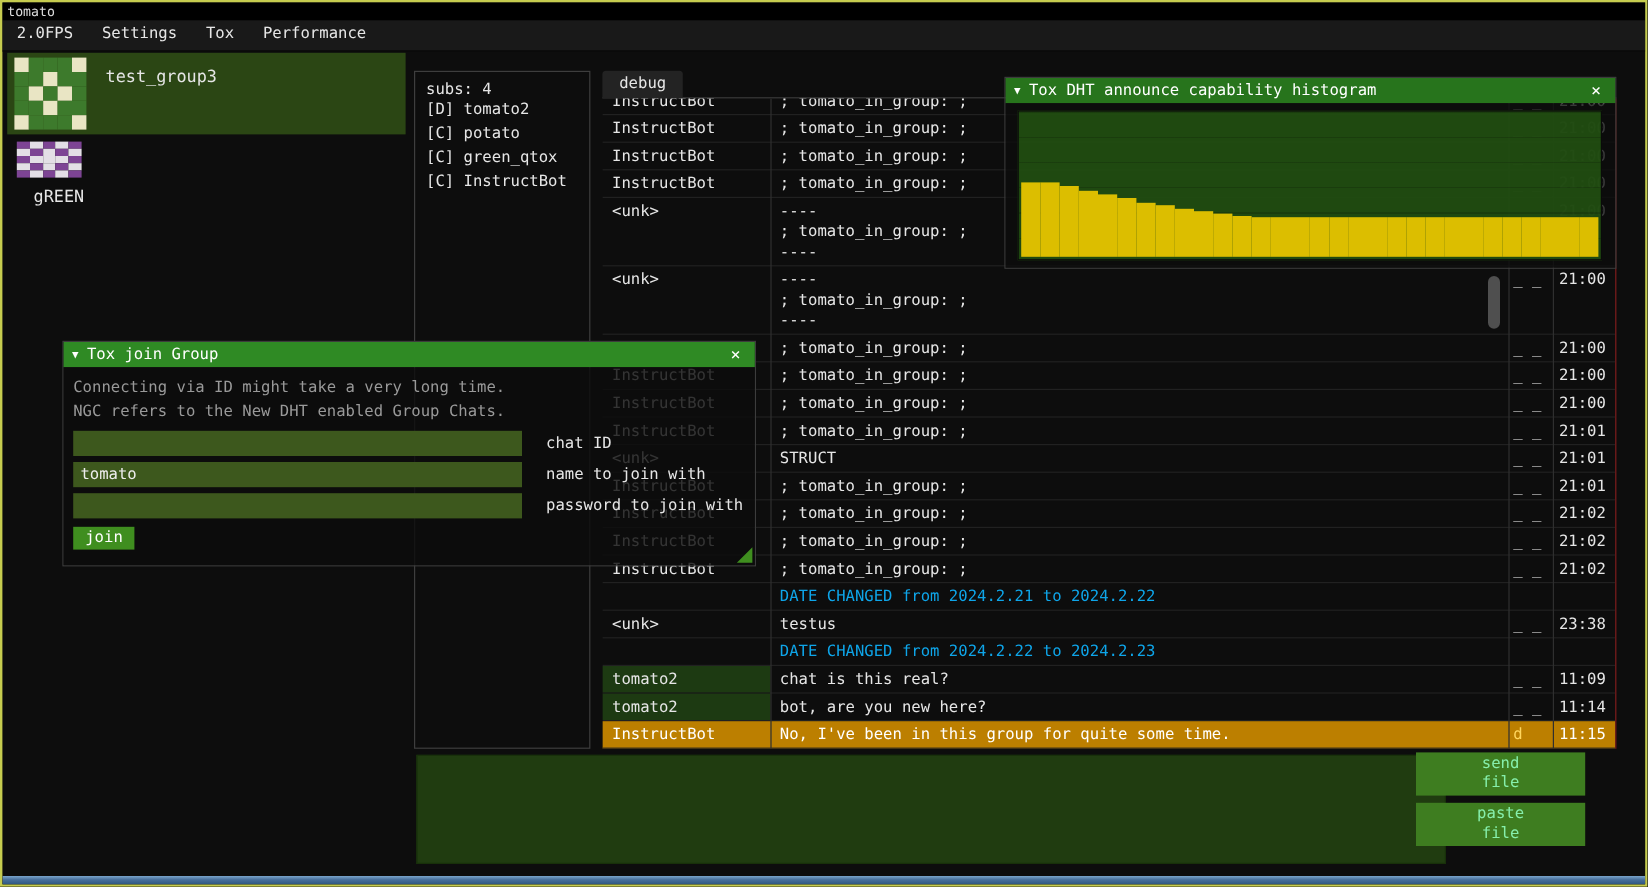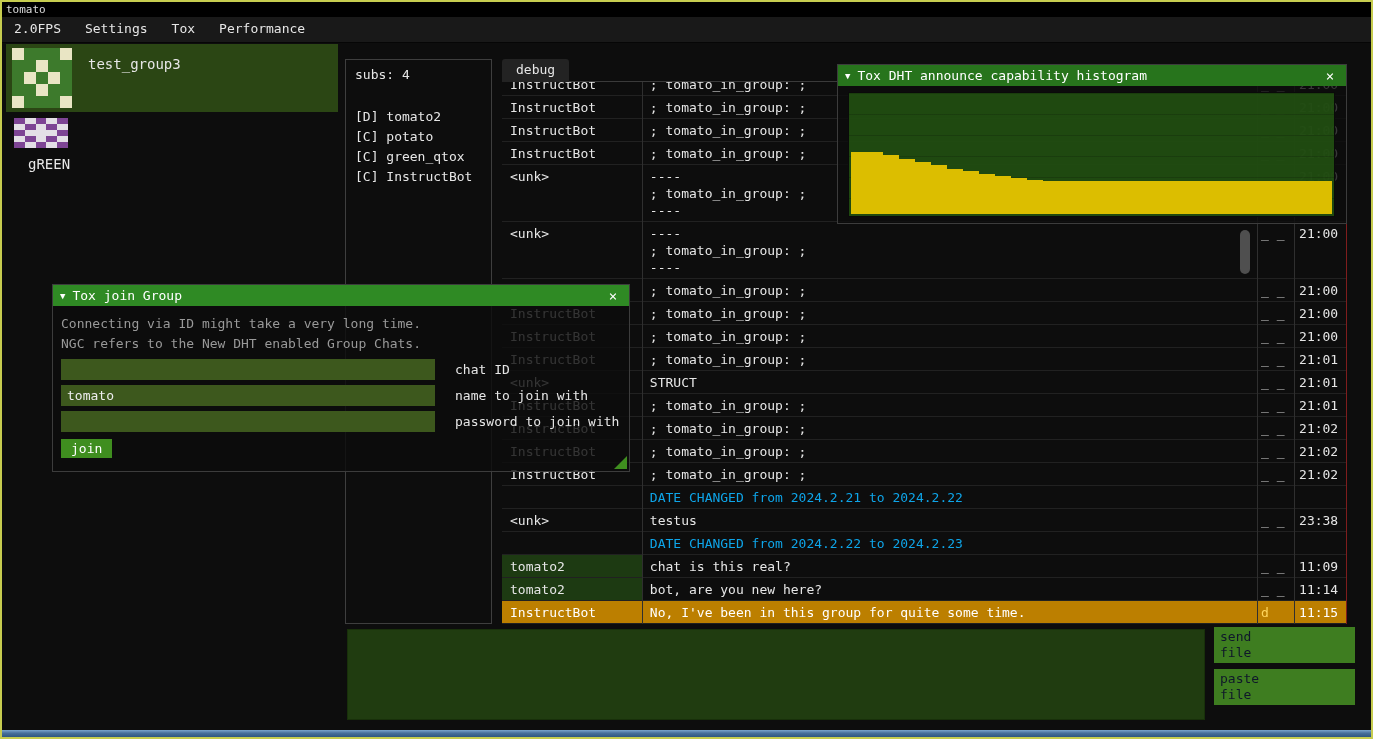--- a/index.html
+++ b/index.html
@@ -21,21 +21,21 @@
   .group-item.selected { background:#2b4614; }
   .group-item.g2 { height:64px; padding-top:6px;flex-direction:column; }
   .avatar { width:60px; height:60px; display:grid;
     grid-template-columns:repeat(5,1fr); grid-template-rows:repeat(5,1fr); }
   .g2 .avatar { width:54px; height:54px; margin-left:2px; }
   .group-label { margin-left:16px; padding-top:8px; font-size:14px; }
 
   
   .subs-panel { position:absolute; left:343px; top:57px; width:147px; height:565px;
     border:1px solid #3e3e3e; box-sizing:border-box; padding:7px 9px; }
-  .subs-header { margin-bottom:25px; }
+  .subs-header { margin-bottom:0; }
   .subs-item { line-height:20px; white-space:nowrap; }
 
   
   .tabbar { position:absolute; left:500px; top:57px; width:845px; height:23px;
     border-bottom:1px solid #3a3a3a; box-sizing:border-box; }
   .tab { display:inline-block; background:#232323; padding:3px 14px; height:23px;
     box-sizing:border-box; border-radius:3px 3px 0 0; }
 
   
   .chat-table { position:absolute; left:500px; top:80px; width:845px; height:542px;
@@ -52,23 +52,23 @@
   .crow.hl .c-st { color:#ffd65e; }
   .crow.date .c-msg { color:#0ea5e9; }
   .vsep { position:absolute; top:0; bottom:0; width:1px; background:#2f2f2f; z-index:3; }
   .scroll-thumb { position:absolute; left:738px; top:148px; width:10px; height:44px;
     background:#4f4f4f; border-radius:5px; z-index:4; }
 
   
   .compose { position:absolute; left:345px; top:627px; width:858px; height:91px;
     background:#203c10; border:1px solid #18300a; resize:none; box-sizing:border-box;
     color:#e6e6e6; font:inherit; padding:4px 6px; }
-  .filebtn { position:absolute; left:1212px; width:141px; height:36px; background:#3e7d20;
-    border:none; color:#0f172a; font:inherit; white-space:pre-line; line-height:16px;
-    text-align:left; cursor:pointer; }
+  .filebtn { position:absolute; left:1178px; width:141px; height:36px; background:#3e7d20;
+    border:none; color:#86efac; font:inherit; white-space:pre-line; line-height:16px;
+    text-align:center; cursor:pointer; }
   .filebtn.send { top:625px; }
   .filebtn.paste { top:667px; }
 
   
   .win { position:absolute; border:1px solid #3c3c3c; z-index:10; box-sizing:border-box; }
   .win-title { height:21px; display:flex; align-items:center; padding:0 7px; gap:7px; color:#fff; }
   .win-title .close { margin-left:auto; width:18px; text-align:center; cursor:pointer; font-size:14px; }
   .tri { font-size:9px; }
 
   .hist { left:835px; top:62px; width:510px; height:160px; }

